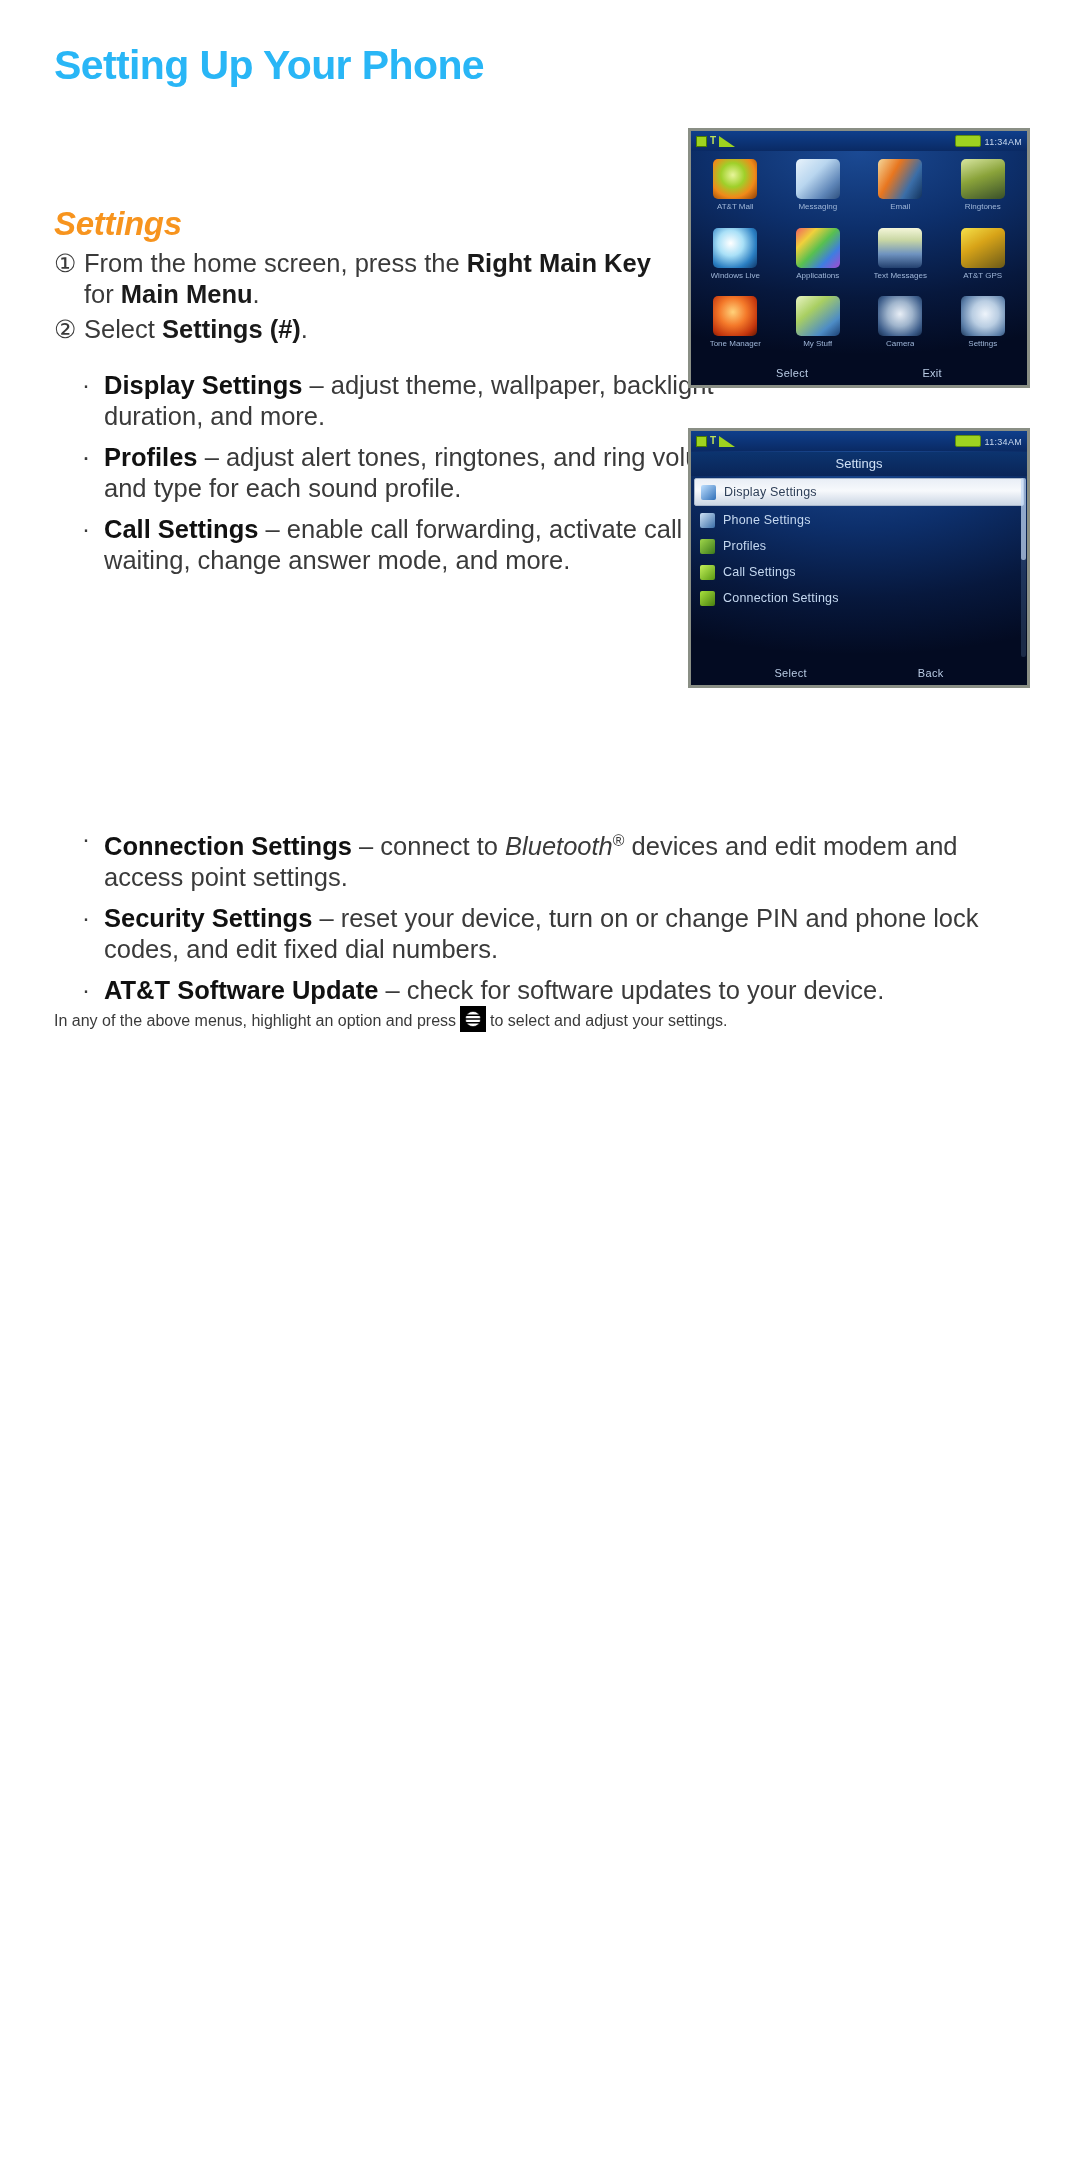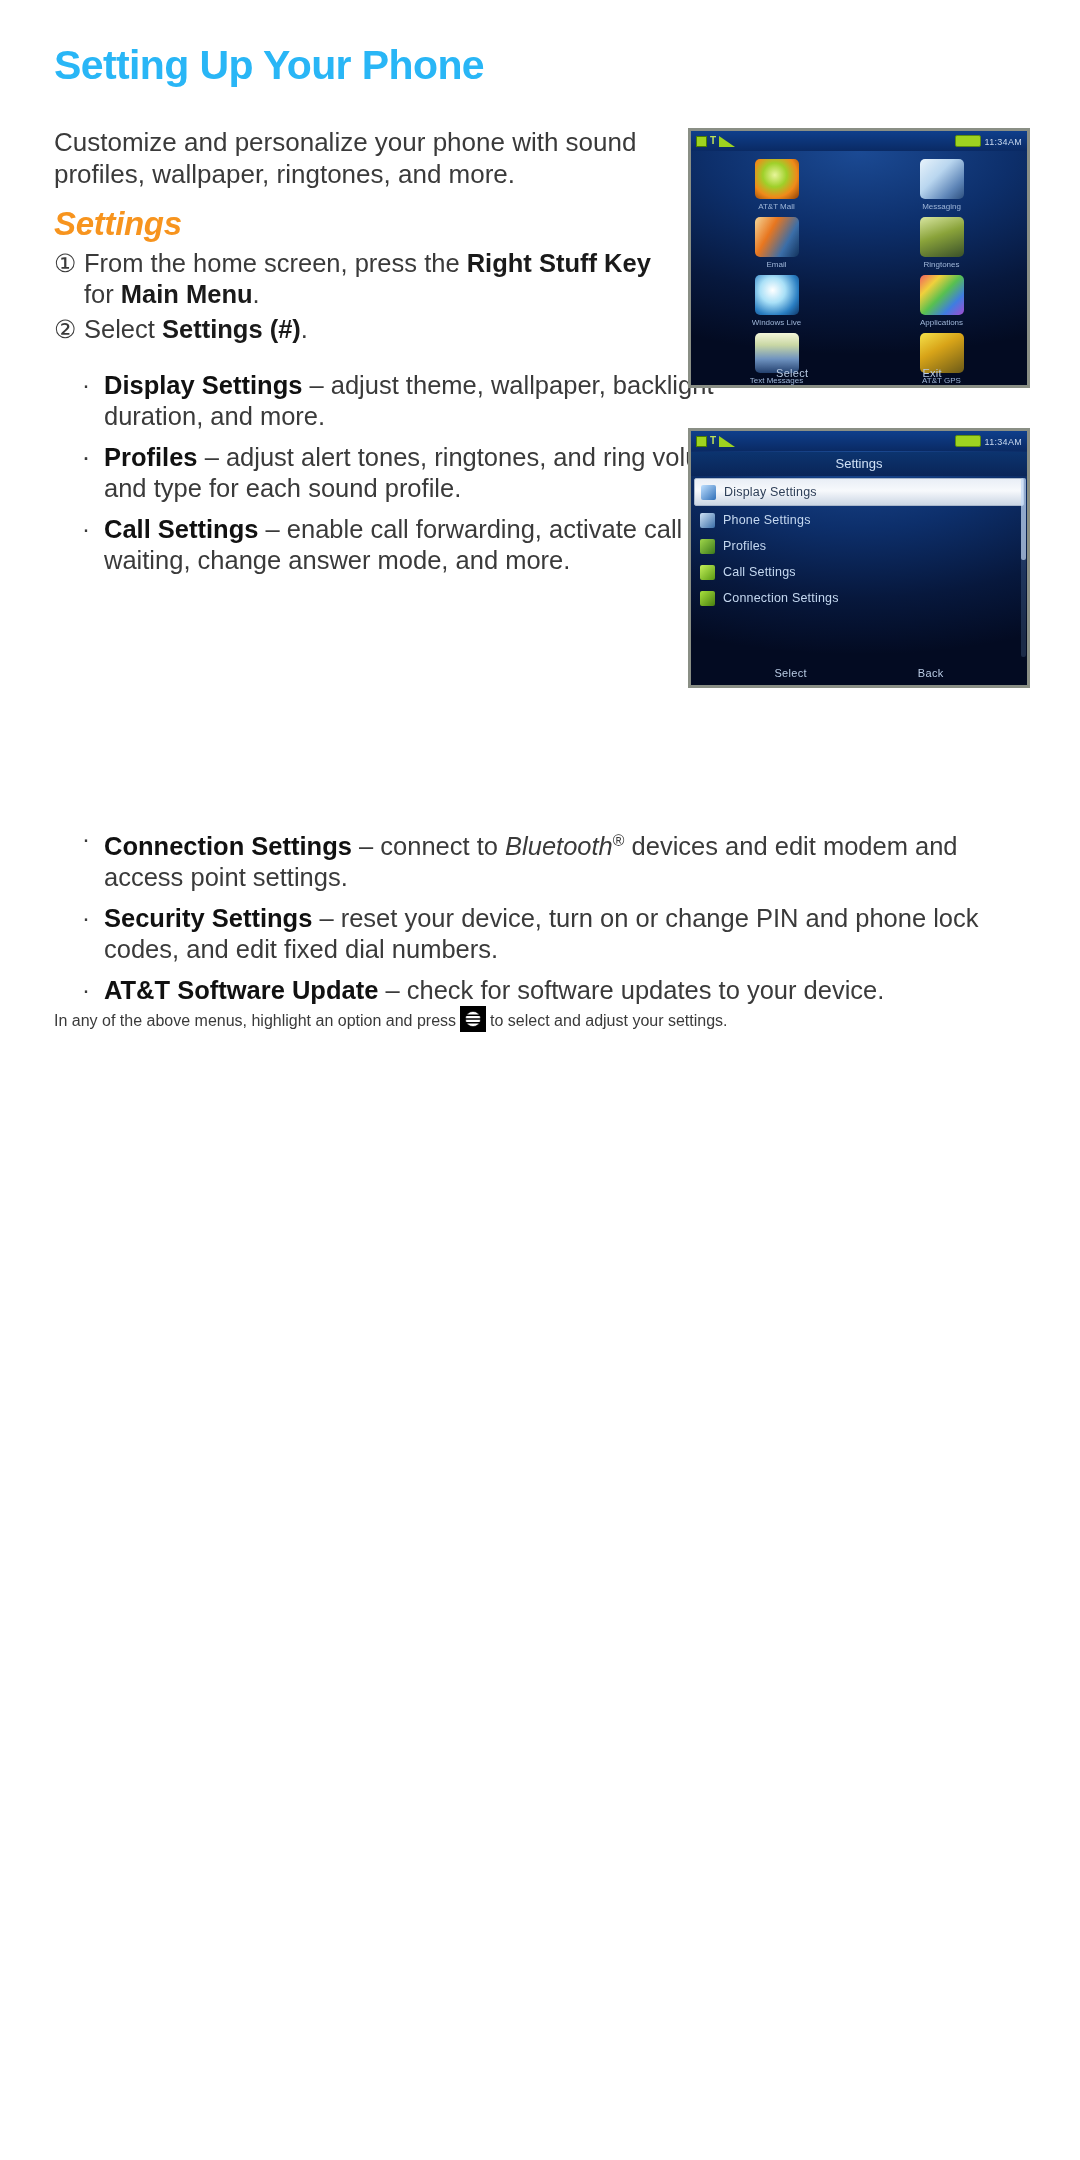--- a/index.html
+++ b/index.html
@@ -188,21 +188,21 @@
     font-size: 9px;
     letter-spacing: 0.3px;
     white-space: nowrap;
   }
 
   
   .grid {
     position: absolute;
     left: 4px; top: 24px; right: 4px; bottom: 26px;
     display: grid;
-    grid-template-columns: repeat(2, 1fr);
+    grid-template-columns: repeat(4, 1fr);
     grid-template-rows: repeat(3, 1fr);
     gap: 2px;
   }
   .gi {
     display: flex;
     flex-direction: column;
     align-items: center;
     justify-content: flex-start;
     padding-top: 4px;
   }
@@ -306,28 +306,27 @@
     border-radius: 2px;
   }
 </style>
 </head>
 <body>
 
 <div class="page">
 
   <div class="page-title">Setting Up Your Phone</div>
 
-  <div class="intro">Customize and personalize your phone with sound profiles, wallpaper, ringtones, and more.</div>
 
   <div class="section-head">Settings</div>
 
   <div class="steps">
     <div class="step">
       <span class="marker">①</span>
-      <span>From the home screen, press the <b>Right Stuff Key</b> for <b>Main Menu</b>.</span>
+      <span>From the home screen, press the <b>Right Main Key</b> for <b>Main Menu</b>.</span>
     </div>
     <div class="step">
       <span class="marker">②</span>
       <span>Select <b>Settings (#)</b>.</span>
     </div>
   </div>
 
   <div class="bullets">
     <div class="bullet">
       <span class="dot">·</span>

